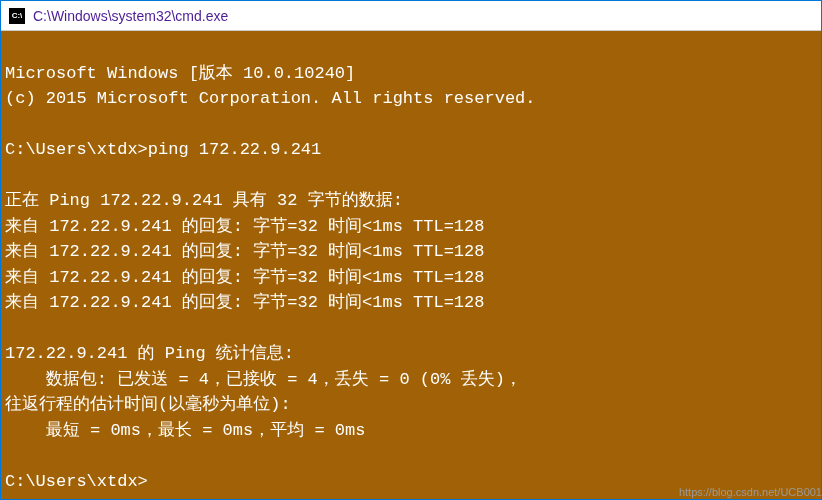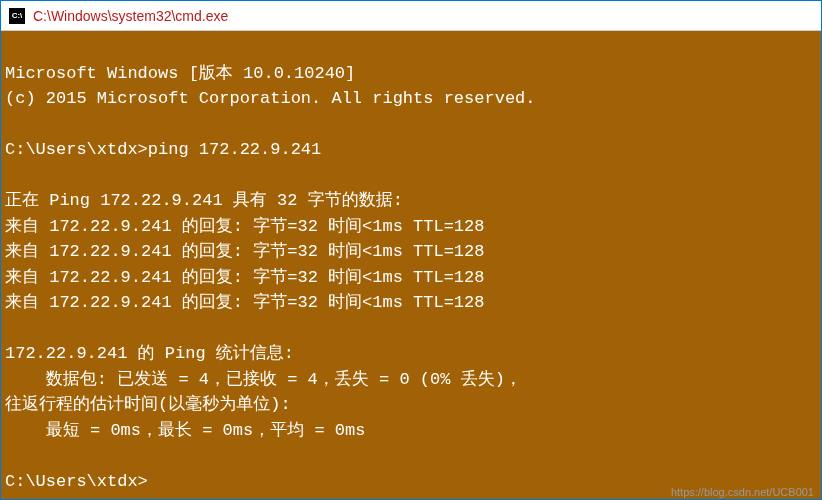--- a/index.html
+++ b/index.html
@@ -40,40 +40,40 @@
       align-items: center;
       justify-content: center;
       color: #fff;
       font-size: 8px;
       font-weight: bold;
       font-family: sans-serif;
     }
     .titlebar-text {
       font-family: 'Segoe UI', Tahoma, sans-serif;
       font-size: 14px;
-      color: #b91c1c;
+      color: #4c1d95;
     }
     .terminal {
       flex: 1;
       background: #a16207;
       color: #fff;
       padding: 4px 4px;
       font-size: 17px;
       line-height: 1.5;
       font-family: 'NSimSun', 'SimSun', Consolas, 'Courier New', monospace;
       white-space: pre;
       overflow: hidden;
     }
     .line {
       white-space: pre;
     }
     .watermark {
       position: absolute;
       bottom: 2px;
-      right: 8px;
+      right: 0;
       font-family: Arial, sans-serif;
       font-size: 11px;
       color: #999;
     }
   </style>
 </head>
 <body>
 
 <div class="window">
   <div class="titlebar">

